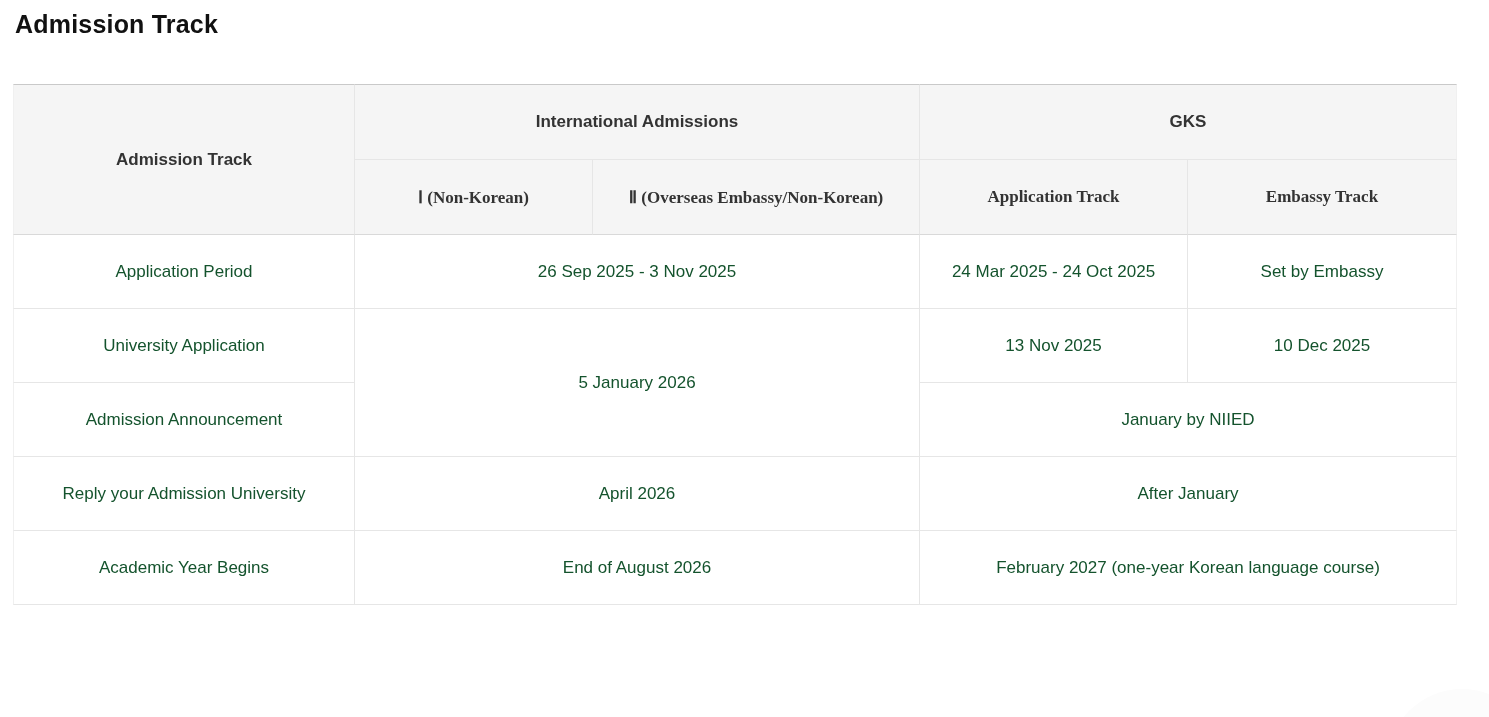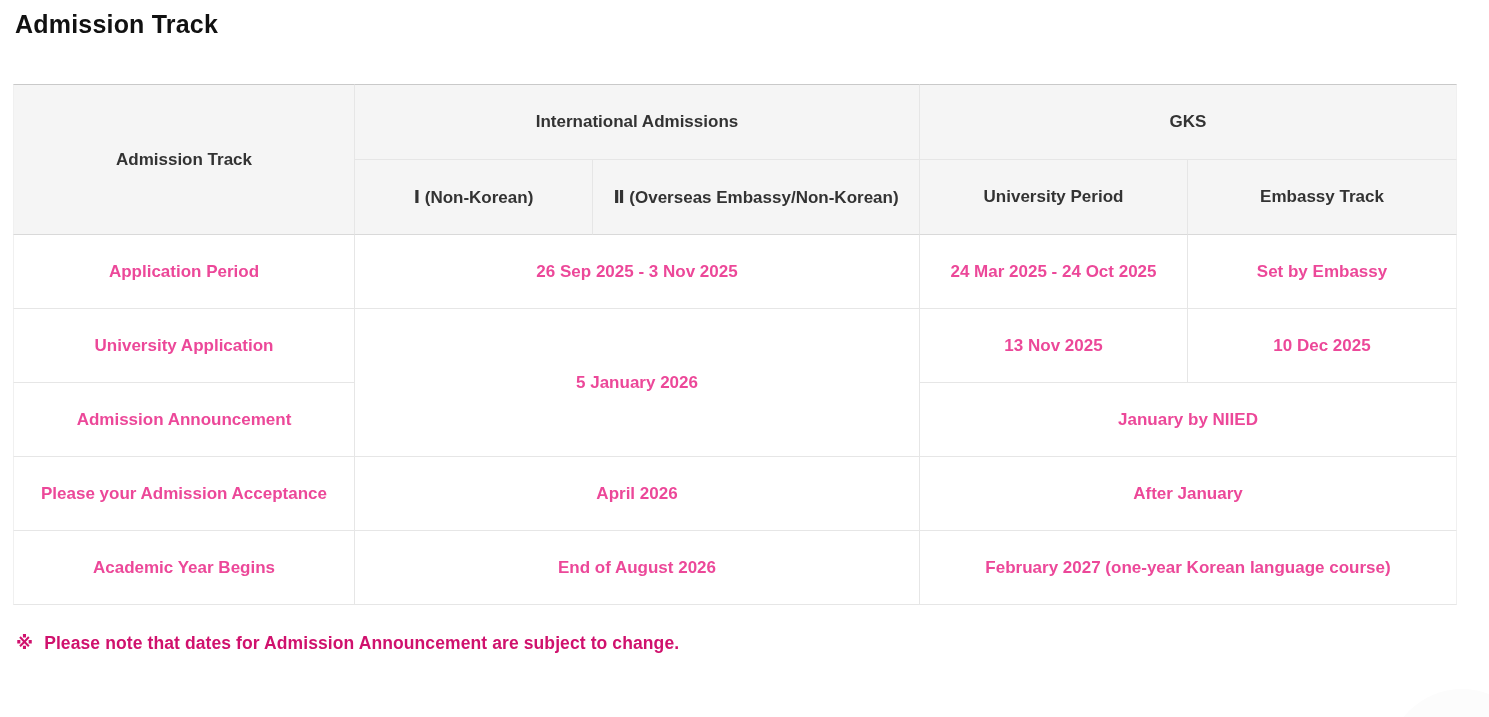--- a/index.html
+++ b/index.html
@@ -40,32 +40,32 @@
     border-right: 1px solid #e6e6e6;
     border-bottom: 1px solid #e6e6e6;
   }
   .adm-table th {
     background: #f5f5f5;
     color: #333333;
     font-weight: 600;
   }
   .adm-table td {
     background: #ffffff;
-    color: #ec4899;
-    font-weight: 700;
+    color: #14532d;
+    font-weight: 400;
   }
   
   .adm-table .edge-l { border-left: 1px solid #f0f0f0; }
   .adm-table .edge-r { border-right: 1px solid #f0f0f0; }
   
   .adm-table thead tr.group-row th { border-top: 1px solid #c9c9c9; }
   
   .adm-table thead th.header-bottom { border-bottom: 1px solid #d9d9d9; }
   .adm-table thead tr.group-row th { height: 76px; }
-  .adm-table thead tr.sub-row th { height: 75px; }
+  .adm-table thead tr.sub-row th { height: 75px; font-family: Liberation Serif, serif; }
   .adm-table tbody td { height: 74px; }
   .notes {
     margin: 28px 0 0 3px;
   }
   .note-line {
     color: #d0116d;
     font-size: 17.5px;
     font-weight: bold;
     margin-bottom: 19px;
     letter-spacing: 0.1px;
@@ -102,21 +102,21 @@
     </colgroup>
     <thead>
       <tr class="group-row">
         <th rowspan="2" class="edge-l header-bottom">Admission Track</th>
         <th colspan="2">International Admissions</th>
         <th colspan="2" class="edge-r">GKS</th>
       </tr>
       <tr class="sub-row">
         <th class="header-bottom">Ⅰ (Non-Korean)</th>
         <th class="header-bottom">Ⅱ (Overseas Embassy/Non-Korean)</th>
-        <th class="header-bottom">University Period</th>
+        <th class="header-bottom">Application Track</th>
         <th class="header-bottom edge-r">Embassy Track</th>
       </tr>
     </thead>
     <tbody>
       <tr>
         <td class="edge-l">Application Period</td>
         <td colspan="2">26 Sep 2025 - 3 Nov 2025</td>
         <td>24 Mar 2025 - 24 Oct 2025</td>
         <td class="edge-r">Set by Embassy</td>
       </tr>
@@ -124,33 +124,30 @@
         <td class="edge-l">University Application</td>
         <td colspan="2" rowspan="2">5 January 2026</td>
         <td>13 Nov 2025</td>
         <td class="edge-r">10 Dec 2025</td>
       </tr>
       <tr>
         <td class="edge-l">Admission Announcement</td>
         <td colspan="2" class="edge-r">January by NIIED</td>
       </tr>
       <tr>
-        <td class="edge-l">Please your Admission Acceptance</td>
+        <td class="edge-l">Reply your Admission University</td>
         <td colspan="2">April 2026</td>
         <td colspan="2" class="edge-r">After January</td>
       </tr>
       <tr>
         <td class="edge-l">Academic Year Begins</td>
         <td colspan="2">End of August 2026</td>
         <td colspan="2" class="edge-r">February 2027 (one-year Korean language course)</td>
       </tr>
     </tbody>
   </table>
 
   <div class="notes">
-    <div class="note-line">
-      <span class="note-marker">※</span><span>Please note that dates for Admission Announcement are subject to change.</span>
-    </div>
   </div>
 
 </div>
 
 <div class="scroll-top-button"></div>
 
 </body></html>

